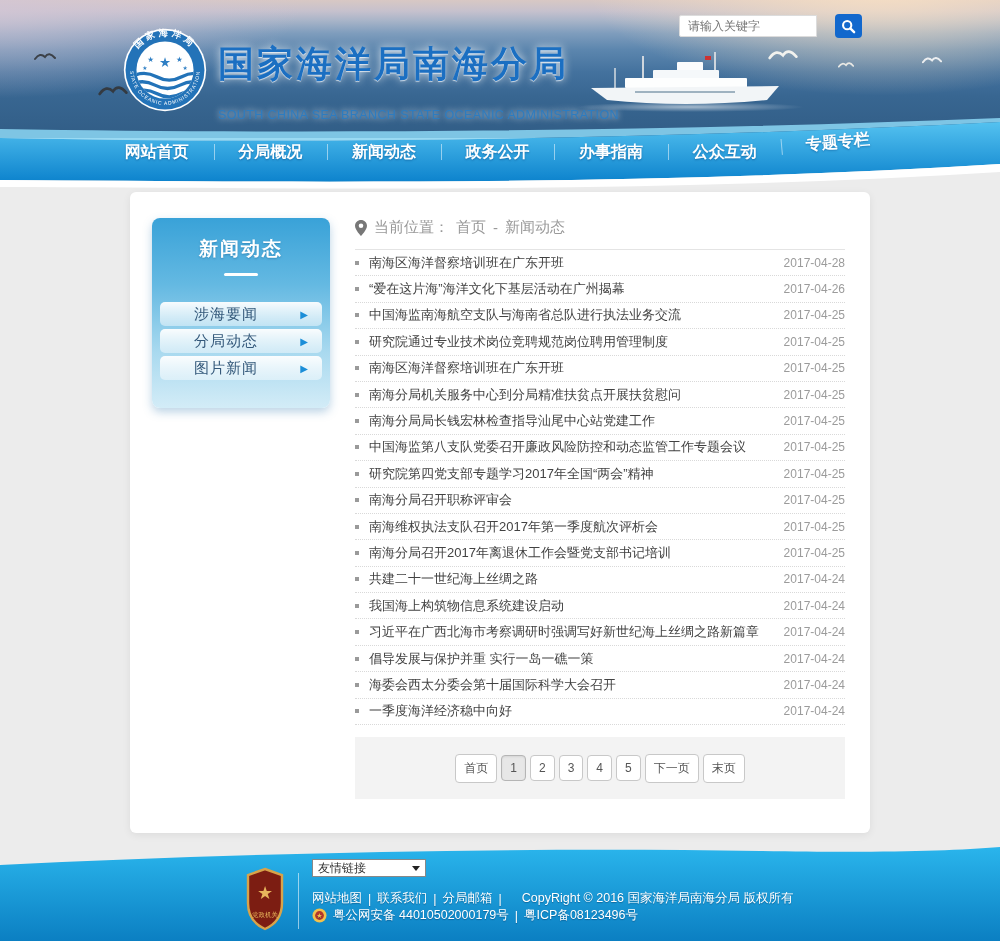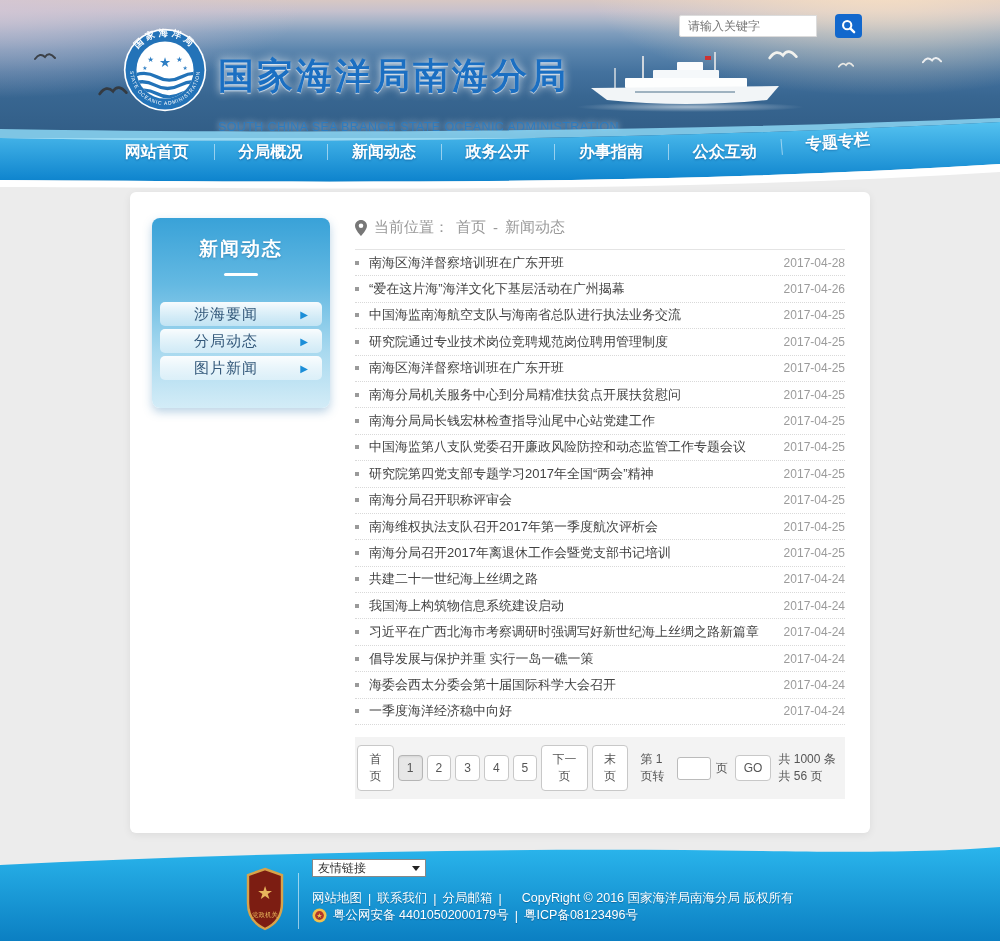--- a/index.html
+++ b/index.html
@@ -8,21 +8,21 @@
 
   
   .hero { position:absolute; top:0; left:0; width:1000px; height:138px;
     background:
       radial-gradient(ellipse 420px 160px at 88% -12%, rgba(248,224,196,.95), rgba(248,224,196,0) 70%),
       radial-gradient(ellipse 520px 150px at -2% 4%, rgba(211,198,213,.85), rgba(211,198,213,0) 62%),
       linear-gradient(180deg,#d8c8c4 0%,#c6c1cd 8%,#a8b4c8 15%,#7f9dbd 24%,#5c86ae 36%,#44729e 52%,#386691 70%,#315d86 100%);
   }
   .gull { position:absolute; }
   .logo { position:absolute; left:123px; top:28px; width:84px; height:84px; }
-  .brand { position:absolute; left:218px; top:52px; }
+  .brand { position:absolute; left:218px; top:40px; }
   .brand-title { font-size:36px; font-weight:bold; color:#1b6fc2; letter-spacing:3px;
     text-shadow:0 0 8px rgba(255,255,255,.85), 0 1px 1px rgba(255,255,255,.7); }
   .brand-sub { font-size:12.5px; color:#2d7cc0; margin-top:19px; letter-spacing:.4px;
     text-shadow:0 0 6px rgba(255,255,255,.8); }
   .search { position:absolute; top:14px; right:138px; display:flex; align-items:center;gap:16px; }
   .search input { width:138px; height:22px; border:1px solid #dcdcdc; background:#fff;
     font-size:12px; color:#333; padding:0 8px; outline:none; border-radius:2px 0 0 2px; font-family:inherit; }
   .search button { width:27px; height:24px; border:none; background:#1268cd; border-radius:4px;
     margin-left:2px; cursor:pointer; display:flex; align-items:center; justify-content:center; }
   .ship { position:absolute; left:585px; top:50px; }
@@ -334,27 +334,20 @@
         <span class="pg-pages">
 
         <button class="pg-btn active">1</button>
             <button class="pg-btn">2</button>
             <button class="pg-btn">3</button>
             <button class="pg-btn">4</button>
             <button class="pg-btn">5</button>
           </span>
         <button class="pg-btn">下一页</button>
         <button class="pg-btn">末页</button>
-        <span class="pg-jump">
-          <span>第 1 页转</span>
-          <input type="text" value="" style="">
-          <span>页</span>
-          <button class="pg-btn">GO</button>
-          <span>共 1000 条 共 56 页</span>
-        </span>
       </div>
     </div>
   </div>
 
   <div class="footer">
     <svg class="footer-svg" width="1000" height="96" viewBox="0 0 1000 96">
       <defs>
         <linearGradient id="fgrad" x1="0" y1="0" x2="0" y2="1">
           <stop offset="0" stop-color="#2ab5ec"></stop>
             <stop offset="1" stop-color="#0b7fc2"></stop>

